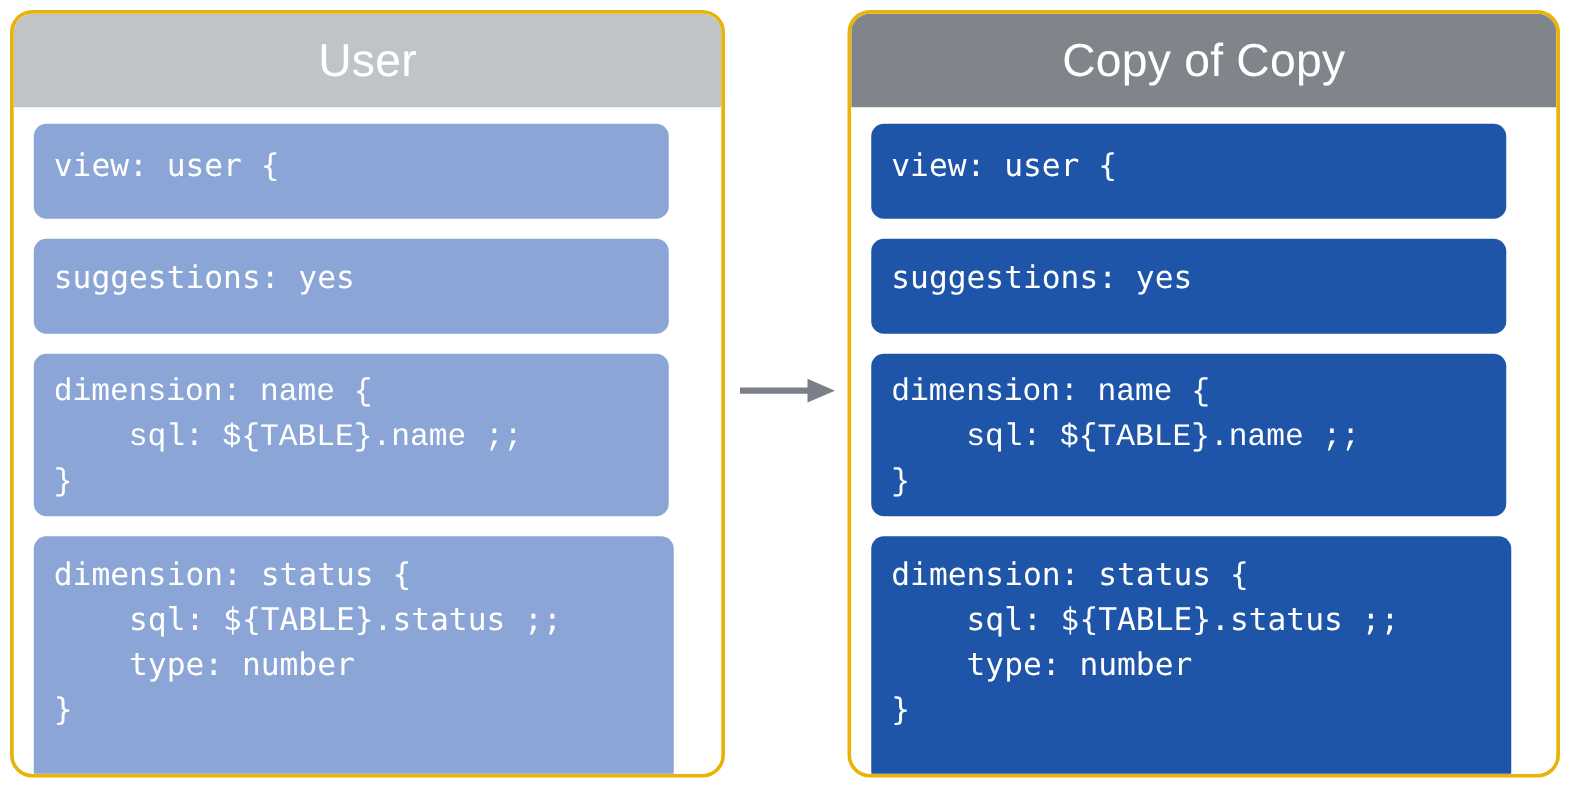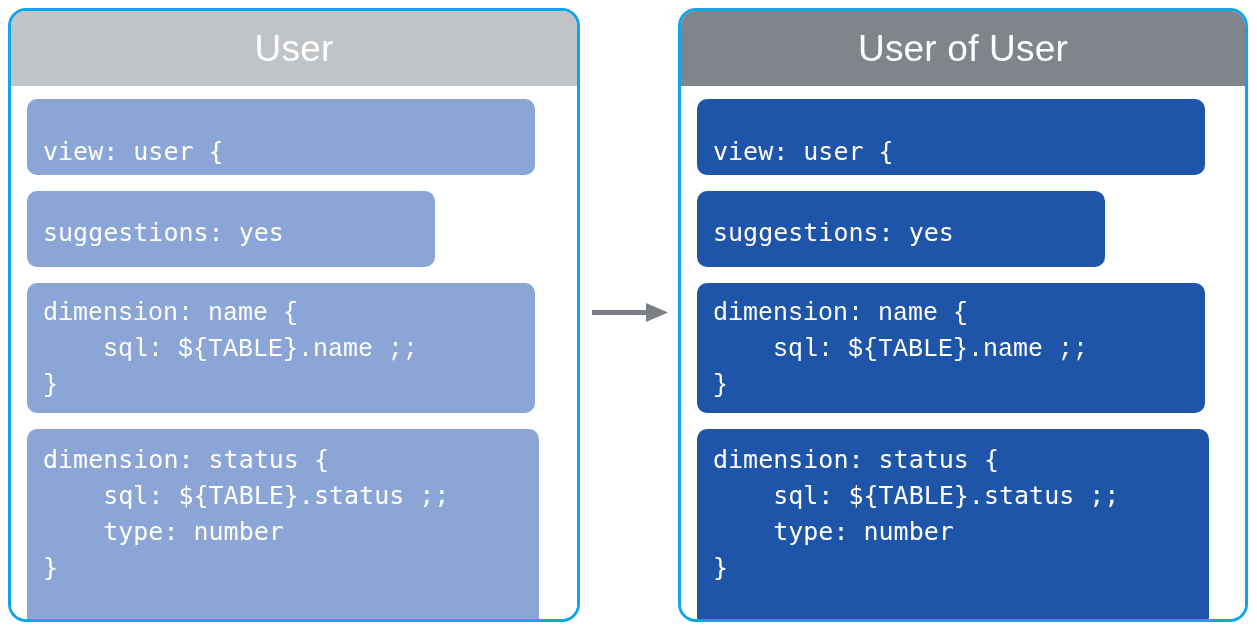--- a/index.html
+++ b/index.html
@@ -19,21 +19,21 @@
     width: 1257px;
     height: 635px;
   }
 
   
   .panel {
     position: absolute;
     top: 8px;
     height: 614px;
     background: #ffffff;
-    border: 3px solid #0ea5e9;
+    border: 3px solid #eab308;
     border-radius: 18px;
     box-sizing: border-box;
     overflow: hidden;
     display: flex;
     flex-direction: column;
   }
   .panel.source { left: 8px;  width: 572px; }
   .panel.target { left: 678px; width: 570px; }
 
   .panel-header {
@@ -71,22 +71,22 @@
     font-size: 25px;
     line-height: 36px;
     white-space: pre;
     overflow: hidden;
     align-self: flex-start;
   }
   .panel.source .code-block { background: #8ba6d6; }
   .panel.target .code-block { background: #1f55a8; }
 
   
-  .code-block.b0 { width: 508px; height: 76px;  padding-top: 35px; }
-  .code-block.b1 { width: 408px; height: 76px;  padding-top: 24px; }
+  .code-block.b0 { width: 508px; height: 76px;  padding-top: 16px; }
+  .code-block.b1 { width: 508px; height: 76px;  padding-top: 13px; }
   .code-block.b2 { width: 508px; height: 130px; font-family: Liberation Mono, monospace; }
   .code-block.b3 { width: 512px; height: 198px; }
 
   
   .arrow {
     position: absolute;
     left: 592px;
     top: 300px;
     width: 76px;
     height: 26px;
@@ -113,21 +113,21 @@
   </div>
 
   <div class="arrow">
     <svg width="76" height="26" viewBox="0 0 76 26" xmlns="http://www.w3.org/2000/svg">
       <rect x="0" y="10" width="58" height="5" fill="#7b8088"></rect>
       <polygon points="54,3 76,12.5 54,22" fill="#7b8088"></polygon>
     </svg>
   </div>
 
   <div class="panel target">
-    <div class="panel-header">User of User</div>
+    <div class="panel-header">Copy of Copy</div>
     <div class="panel-body">
       <div class="code-block b0">view: user {</div>
       <div class="code-block b1">suggestions: yes</div>
       <div class="code-block b2">dimension: name {
     sql: ${TABLE}.name ;;
 }</div>
       <div class="code-block b3">dimension: status {
     sql: ${TABLE}.status ;;
     type: number
 }</div>

